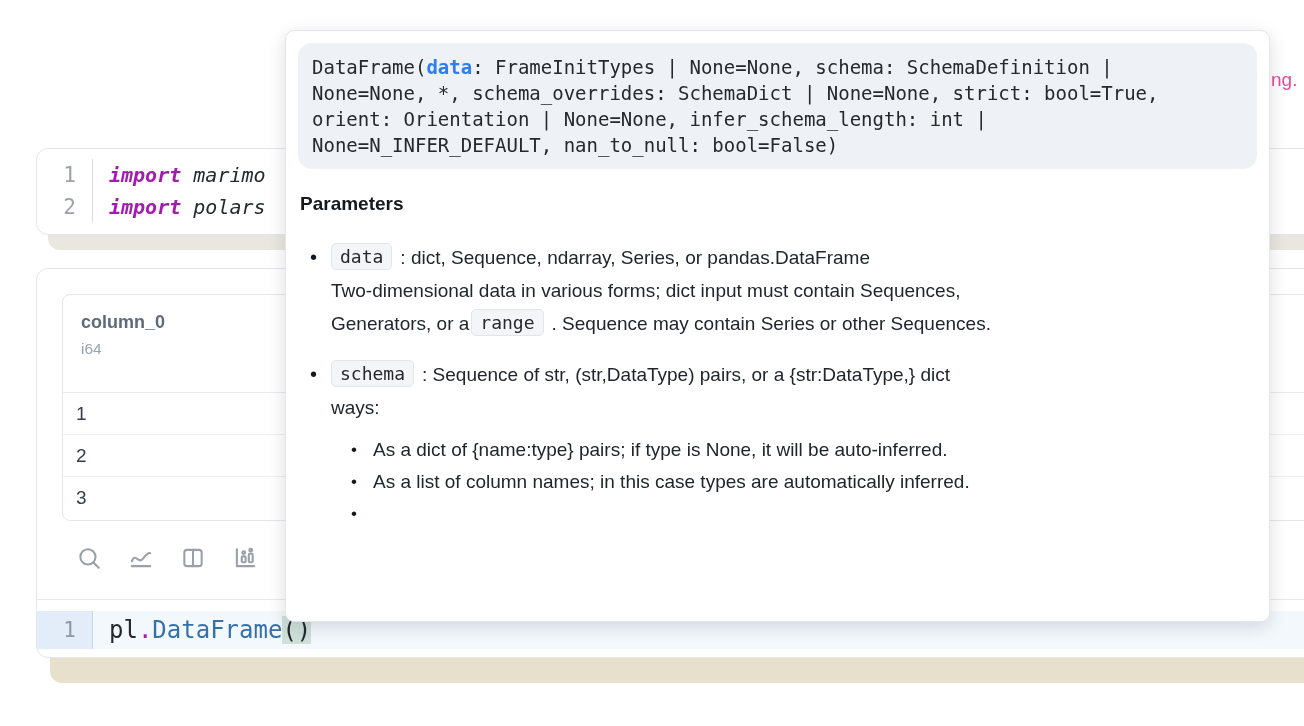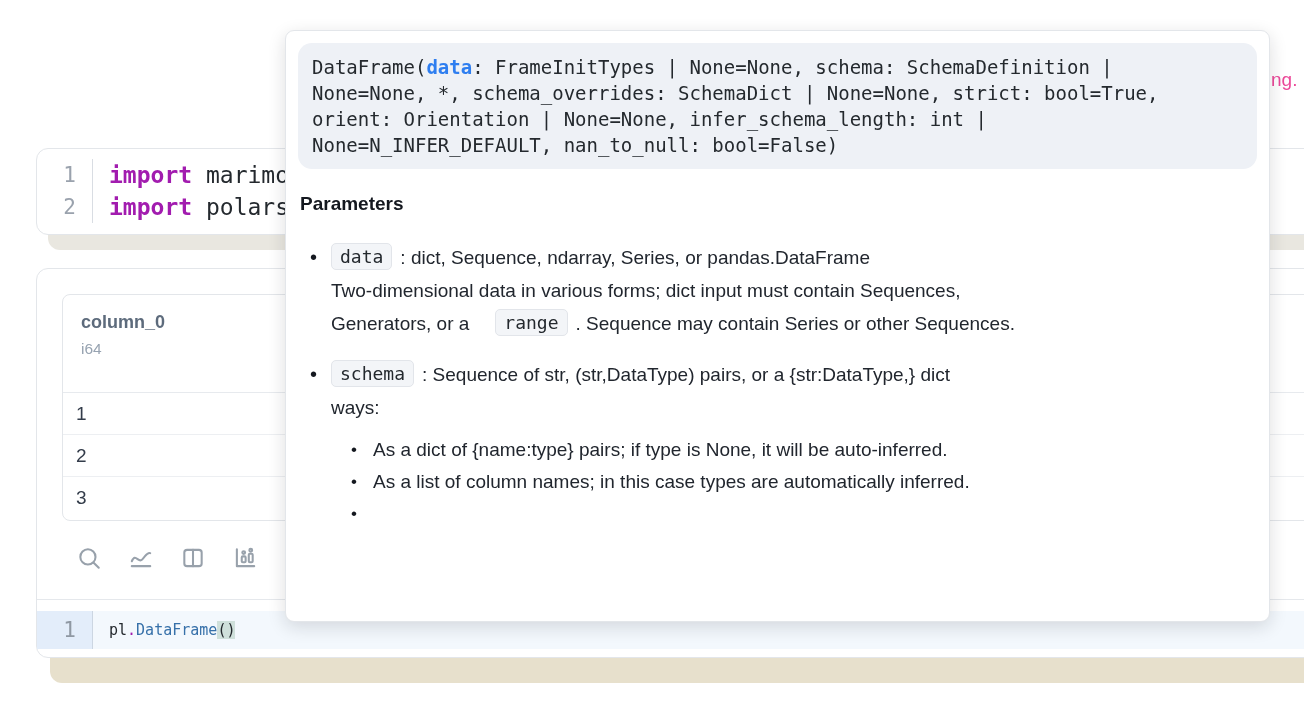--- a/index.html
+++ b/index.html
@@ -12,21 +12,21 @@
   
   .cell{position:absolute;background:#ffffff;border:1px solid #e3e6ea;border-radius:12px;box-sizing:border-box;}
   .cell1-shadow{position:absolute;left:48px;top:162px;width:1290px;height:88px;background:#e9e7e0;border-radius:12px;}
   .cell2-shadow{position:absolute;left:50px;top:645px;width:1290px;height:38px;background:#e7e0cc;border-radius:12px;}
 
   
   .cell1{left:36px;top:148px;width:1290px;height:87px;padding-top:10px;}
   .crow{display:flex;height:32px;line-height:32px;font-family:"DejaVu Sans Mono",monospace;}
   .gut{width:56px;box-sizing:border-box;text-align:right;padding-right:16px;color:#9aa2ad;
        font-size:21px;border-right:1px solid #d9dde3;}
-  .codetext{padding-left:16px;font-size:23px;color:#24292e;white-space:pre;}
+  .codetext{padding-left:16px;font-size:20px;color:#24292e;white-space:pre;font-style:italic;}
   .kw{color:#a21caf;font-weight:bold;}
 
   
   .cell2{left:36px;top:268px;width:1290px;height:390px;}
   .dtable{position:absolute;left:25px;top:25px;width:1280px;height:227px;background:#fff;
           border:1px solid #e3e6ea;border-radius:8px;box-sizing:border-box;overflow:hidden;}
   .thead{height:98px;box-sizing:border-box;border-bottom:1px solid #e7eaee;padding:17px 0 0 18px;}
   .cname{font-size:18px;font-weight:bold;color:#5d6b7c;}
   .ctype{font-size:15.5px;color:#97a3b1;margin-top:7px;}
   .trow{height:42px;box-sizing:border-box;display:flex;align-items:center;padding-left:13px;
@@ -36,21 +36,21 @@
   .toolbar{position:absolute;left:36px;top:273px;display:flex;gap:20px;}
   .tbtn{width:32px;height:32px;display:flex;align-items:center;justify-content:center;
         background:none;border:none;padding:0;cursor:pointer;}
   .tbtn svg{stroke:#98a1ab;fill:none;stroke-width:1.9;stroke-linecap:round;stroke-linejoin:round;}
 
   .codearea{position:absolute;left:0;right:0;top:330px;height:59px;border-top:1px solid #e5e8ec;}
   .crow2{display:flex;height:38px;line-height:38px;margin-top:11px;background:#f3f8fd;
          font-family:"DejaVu Sans Mono",monospace;}
   .gut2{width:56px;box-sizing:border-box;text-align:right;padding-right:16px;color:#8f98a3;
         font-size:21px;background:#e3edfa;border-right:1px solid #ccd6e2;}
-  .code2{padding-left:16px;font-size:15px;white-space:pre;}
+  .code2{padding-left:16px;font-size:24px;white-space:pre;}
   .tok-plain{color:#24292e;}
   .tok-dot{color:#a21caf;}
   .tok-fn{color:#3670a9;}
   .tok-bracket{color:#24292e;background:#cfe0db;}
 
   
   .tooltip{position:absolute;left:285px;top:30px;width:985px;height:592px;box-sizing:border-box;
            background:#ffffff;border:1px solid #e3e6ea;border-radius:9px;padding:12px;
            box-shadow:0 5px 18px rgba(20,24,31,0.14);z-index:10;}
   .sig{background:#eef1f6;border-radius:14px;padding:11px 14px;box-sizing:border-box;
@@ -63,21 +63,21 @@
   .plist{margin-top:26px;}
   .li{position:relative;padding-left:33px;font-size:19px;line-height:33px;color:#21262e;}
   .li + .li{margin-top:18px;}
   .marker{position:absolute;left:12px;top:0;font-size:20px;color:#14181f;}
   .subul{margin-top:10px;}
   .subli{position:relative;padding-left:42px;font-size:19px;line-height:32px;color:#21262e;}
   .submarker{position:absolute;left:20px;top:0;font-size:17px;color:#14181f;}
   .chip{display:inline-block;font-family:"DejaVu Sans Mono",monospace;font-size:18px;line-height:25px;
         color:#24292e;background:#f3f5f8;border:1px solid #e2e5ea;border-radius:5px;
         padding:0 8px;margin-right:8px;vertical-align:1px;}
-  .chip.mid{margin-left:26px;}
+  .chip.mid{margin-left:2px;}
 </style>
 </head>
 <body>
 
 <div class="stage">
 
   <div class="bg-text">ng.</div>
 
   <div class="cell1-shadow"></div>
   <div class="cell cell1">

